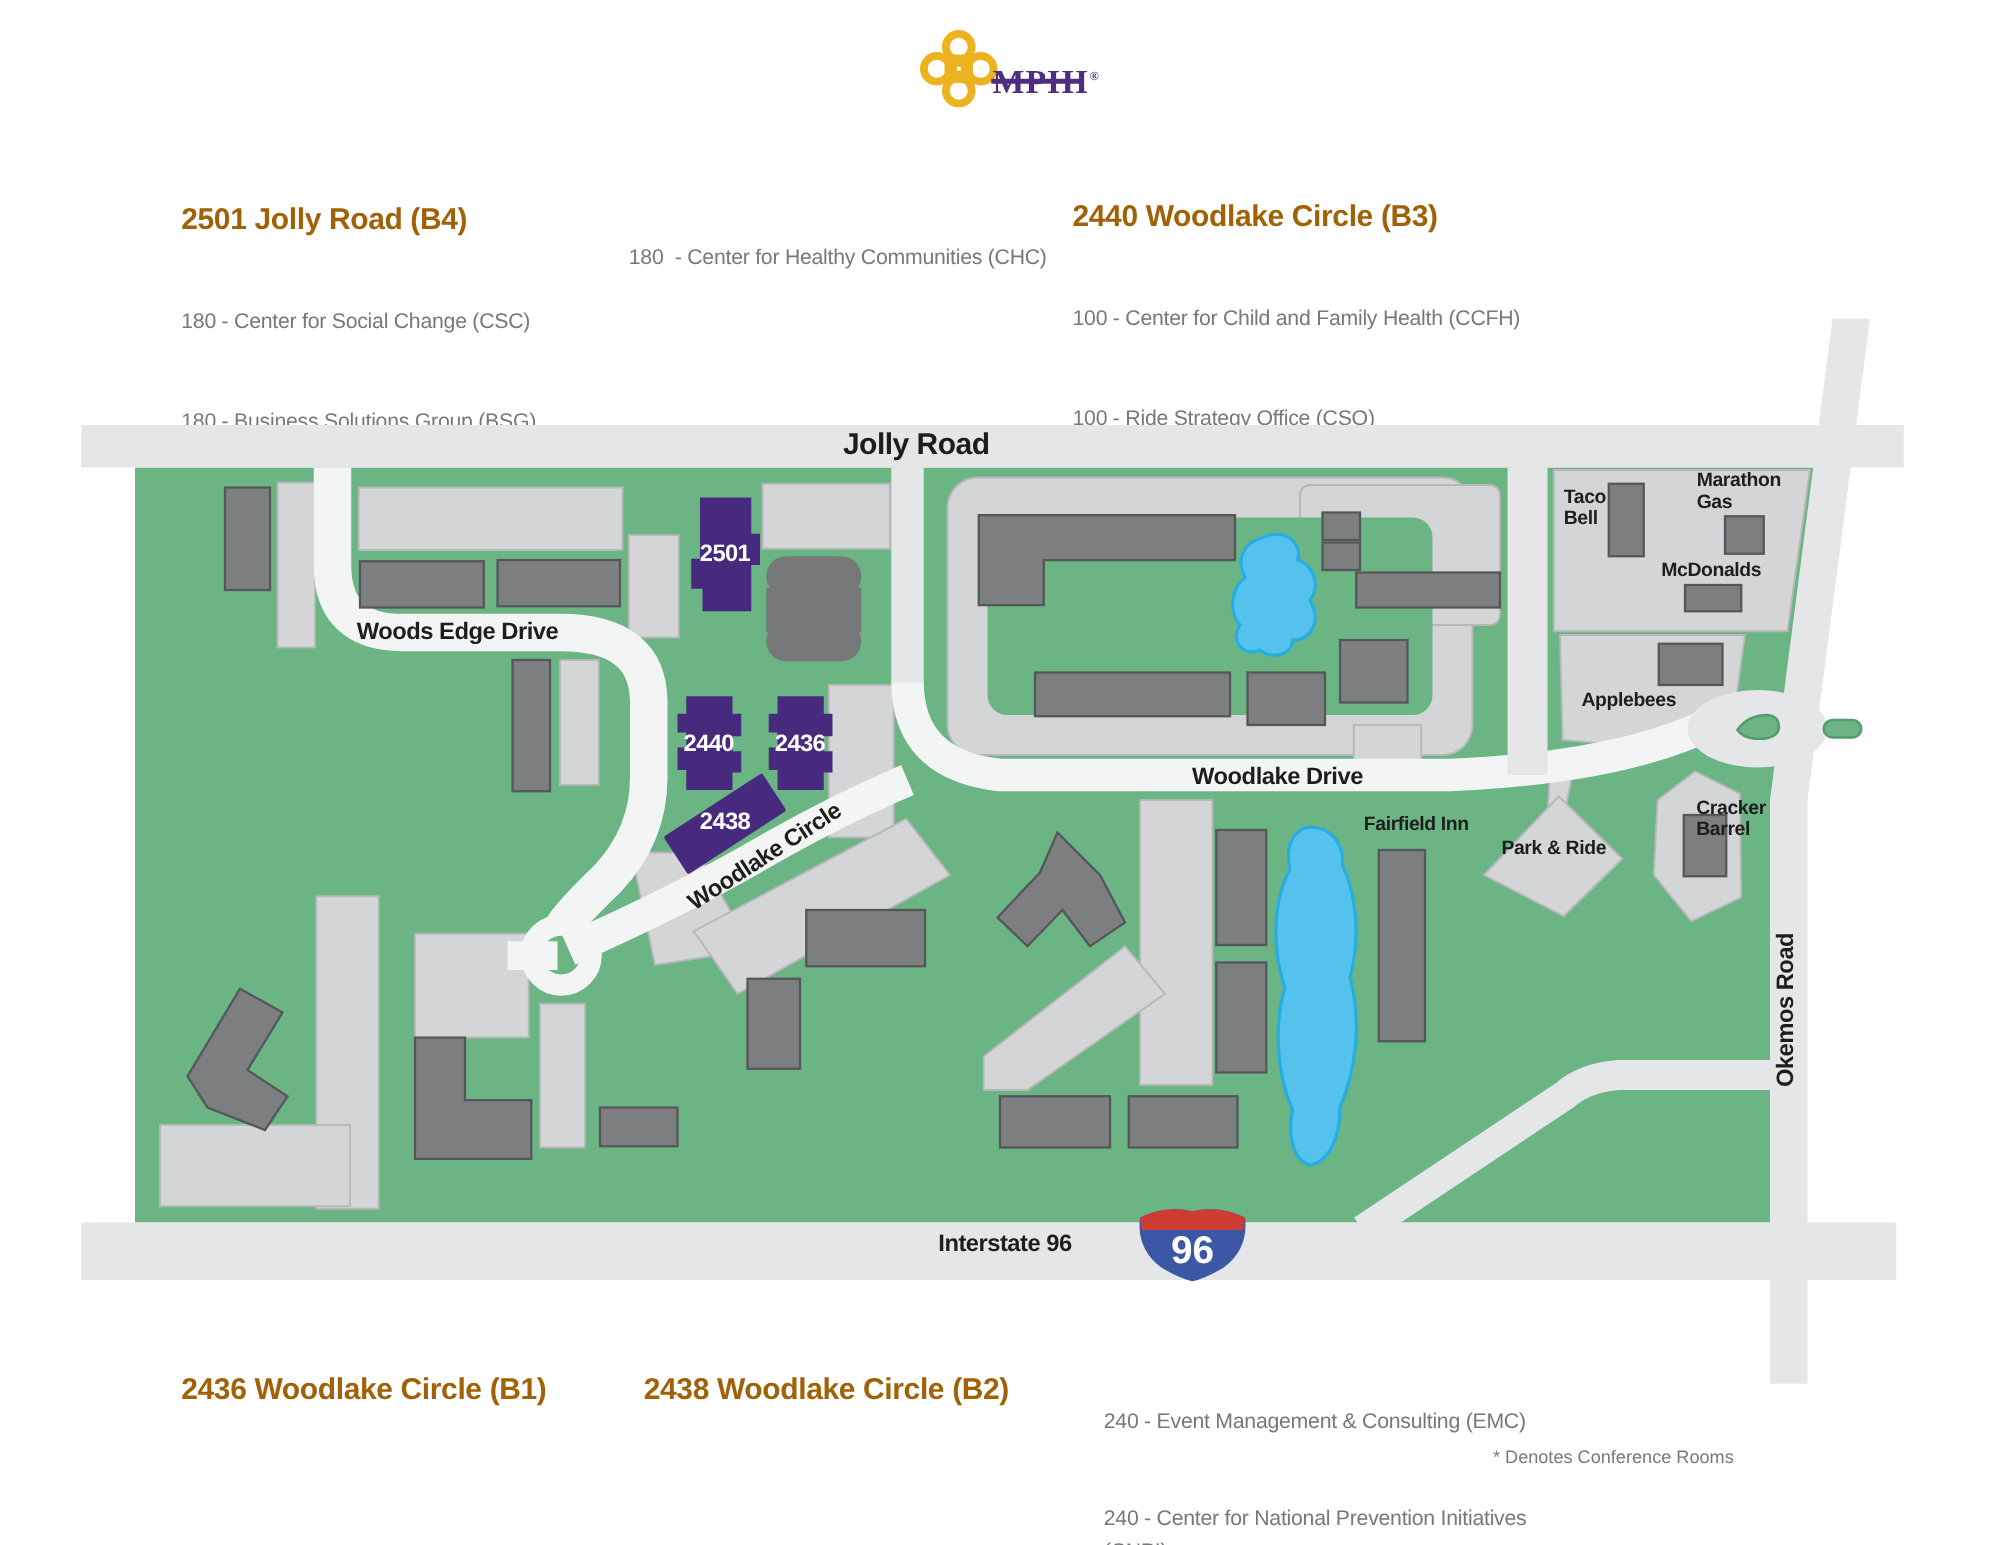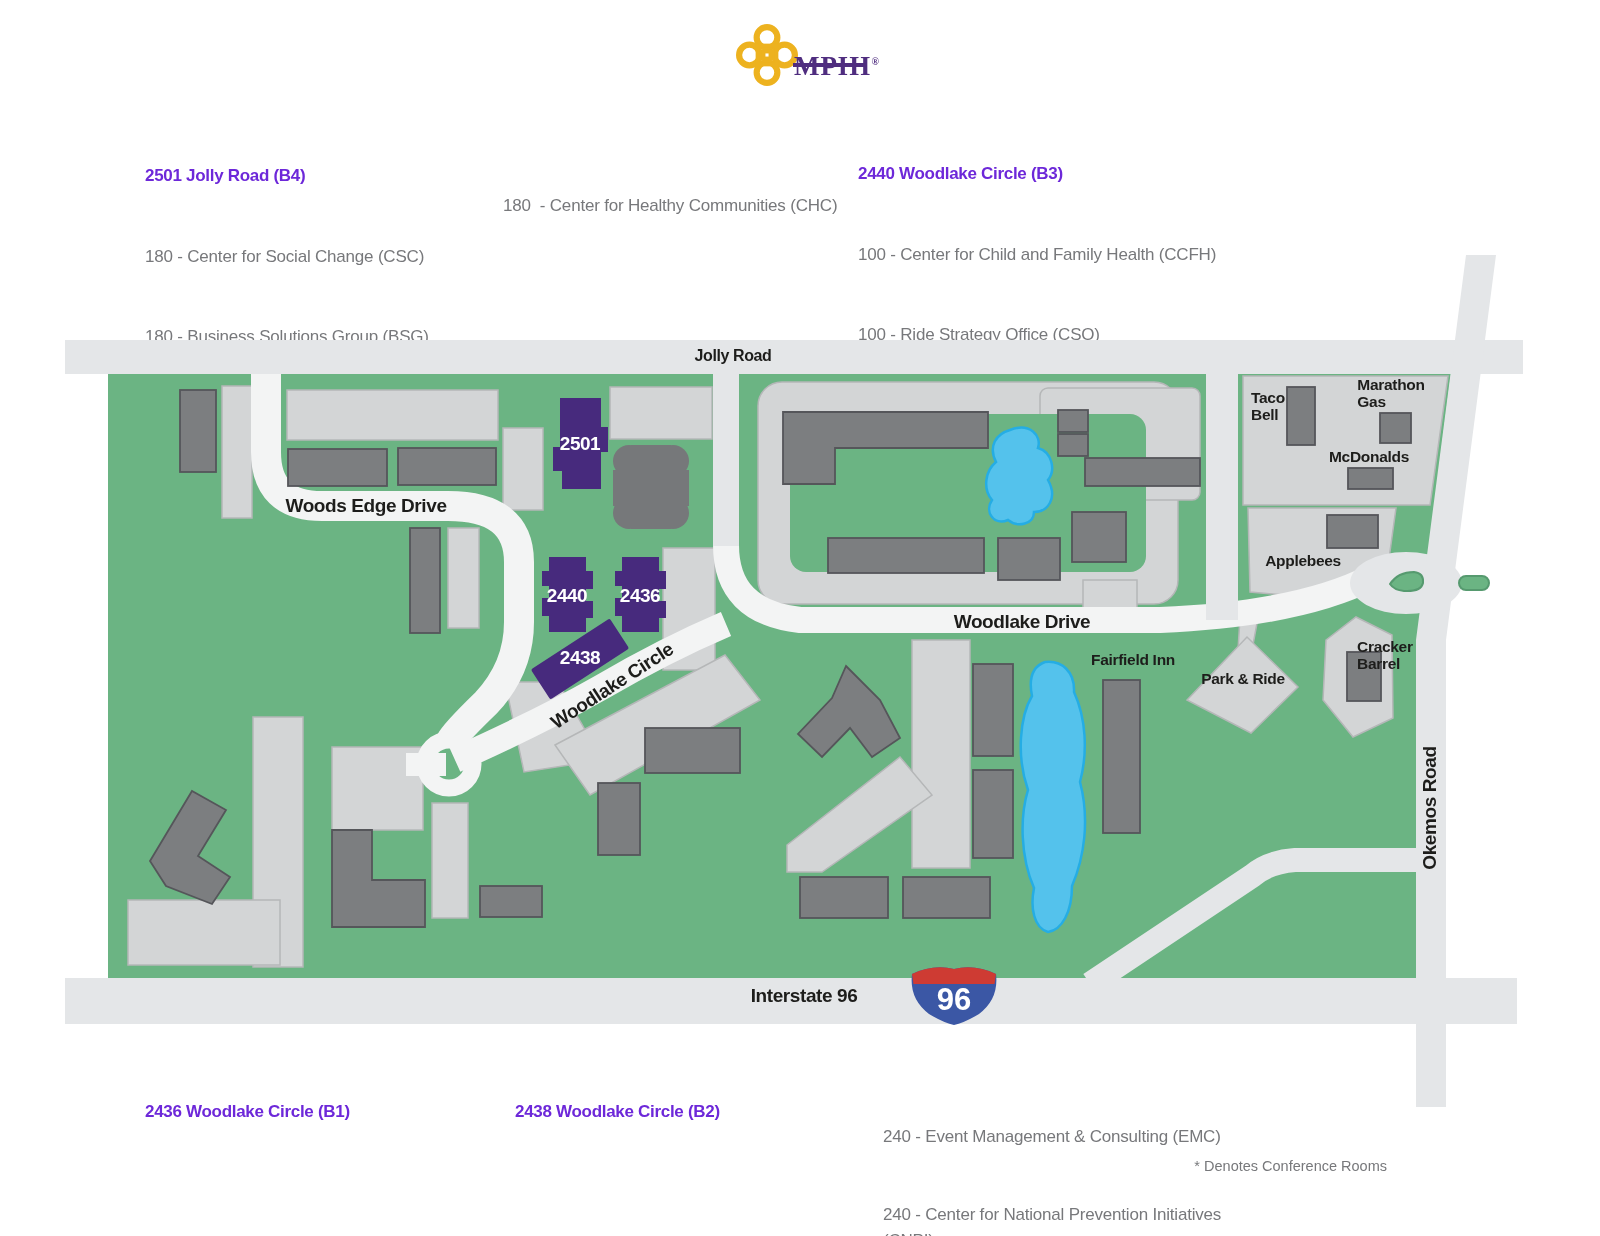--- a/index.html
+++ b/index.html
@@ -3,32 +3,32 @@
 <meta charset="utf-8">
 <style>
   html,body{margin:0;padding:0}
   body{width:1600px;height:1236px;position:relative;background:#ffffff;
        font-family:"Liberation Sans",sans-serif;overflow:hidden}
   .abs{position:absolute}
   
   .legend{position:absolute;color:#77787B;font-size:17px;line-height:26.5px;
           letter-spacing:-0.2px;white-space:pre-wrap}
   .legend.bottom{line-height:27px}
-  .leg-title{color:#6d28d9;font-weight:bold;font-size:17px;line-height:24px;
+  .leg-title{color:#a16207;font-weight:bold;font-size:24px;line-height:24px;
              margin-bottom:3px;letter-spacing:-0.3px}
   .leg-foot{font-style:italic;font-size:14.5px;line-height:20px;margin-top:2px}
   .conf-note{position:absolute;color:#77787B;font-size:14.5px;
              text-align:right}
   
   .logo-text{position:absolute;color:#4F2D7F;font-family:"Liberation Serif",serif;
              font-weight:bold;font-size:27px;line-height:27px;letter-spacing:1px}
   .logo-text sup{font-size:10px;letter-spacing:0}
   .logo-rule{position:absolute;background:#4F2D7F}
   
-  .maplabel{position:absolute;font-weight:bold;color:#1D1D1B;font-size:16px;
+  .maplabel{position:absolute;font-weight:bold;color:#1D1D1B;font-size:24px;
             line-height:20px;letter-spacing:-0.4px;transform:translateX(-50%);
             white-space:nowrap}
   .maplabel.mid{font-size:19px;line-height:19px}
   .lm{position:absolute;font-weight:bold;color:#1D1D1B;font-size:15.5px;
       line-height:16.5px;letter-spacing:-0.3px;transform:translateX(-50%);
       text-align:left;white-space:pre-line}
   .lm.leftal{transform:none;text-align:left}
   .pnum{position:absolute;font-weight:bold;color:#ffffff;font-size:19px;
         line-height:19px;letter-spacing:-0.5px;transform:translateX(-50%);
         white-space:nowrap}

